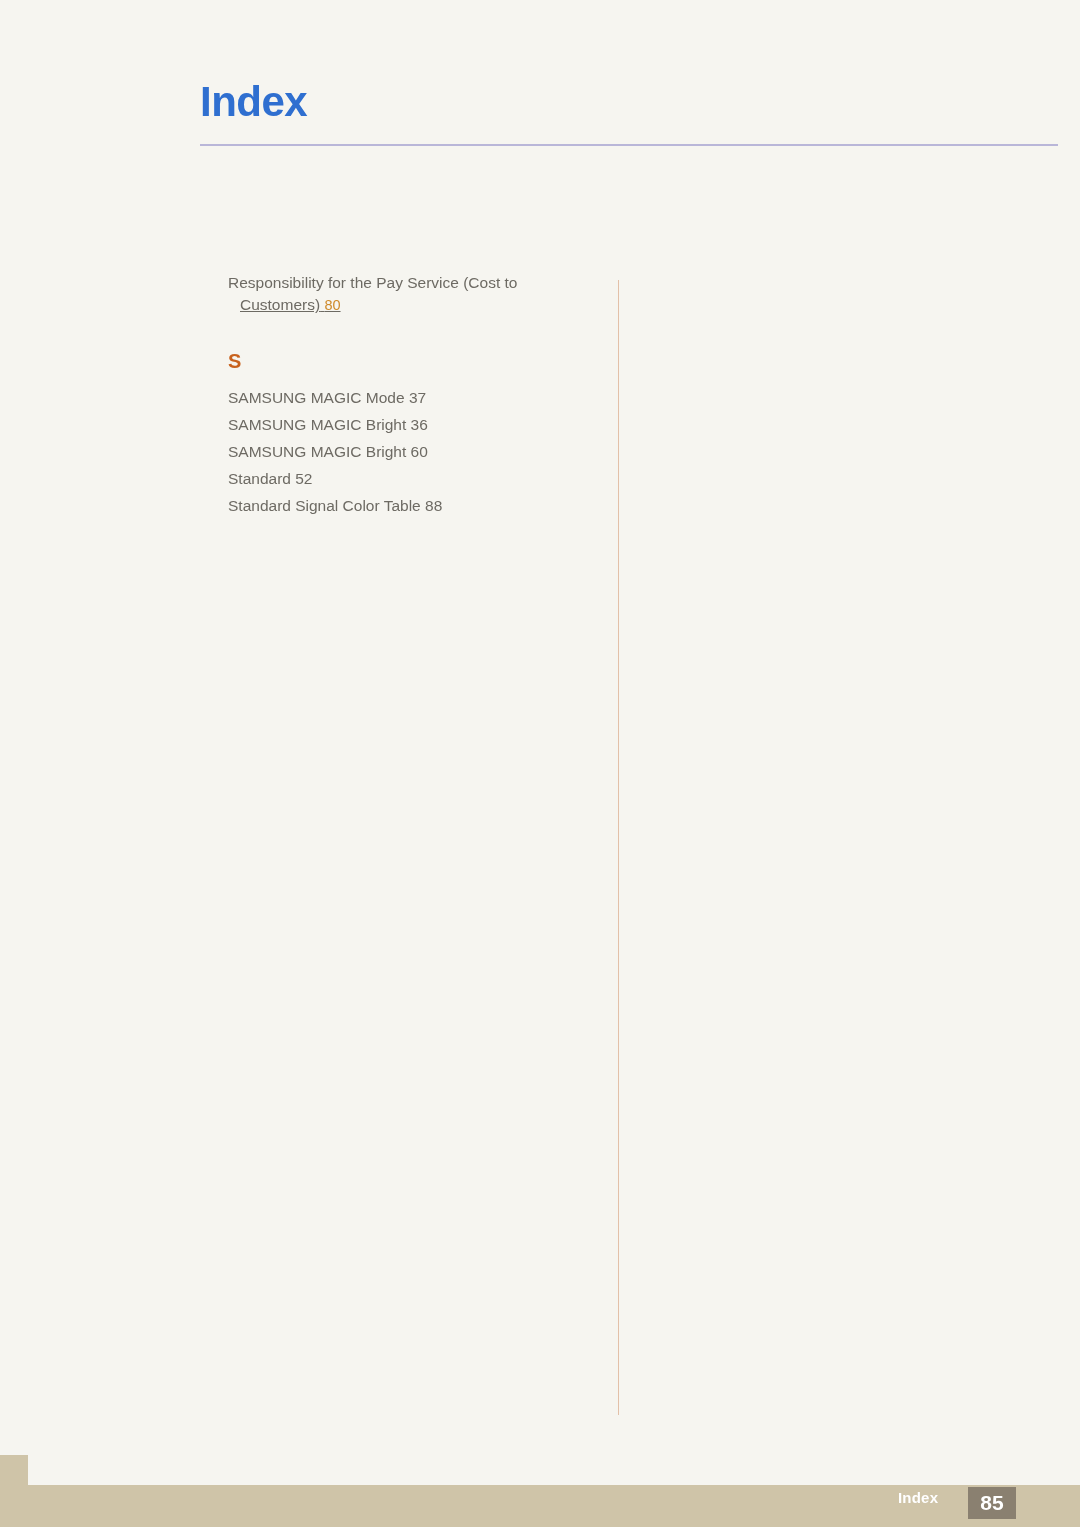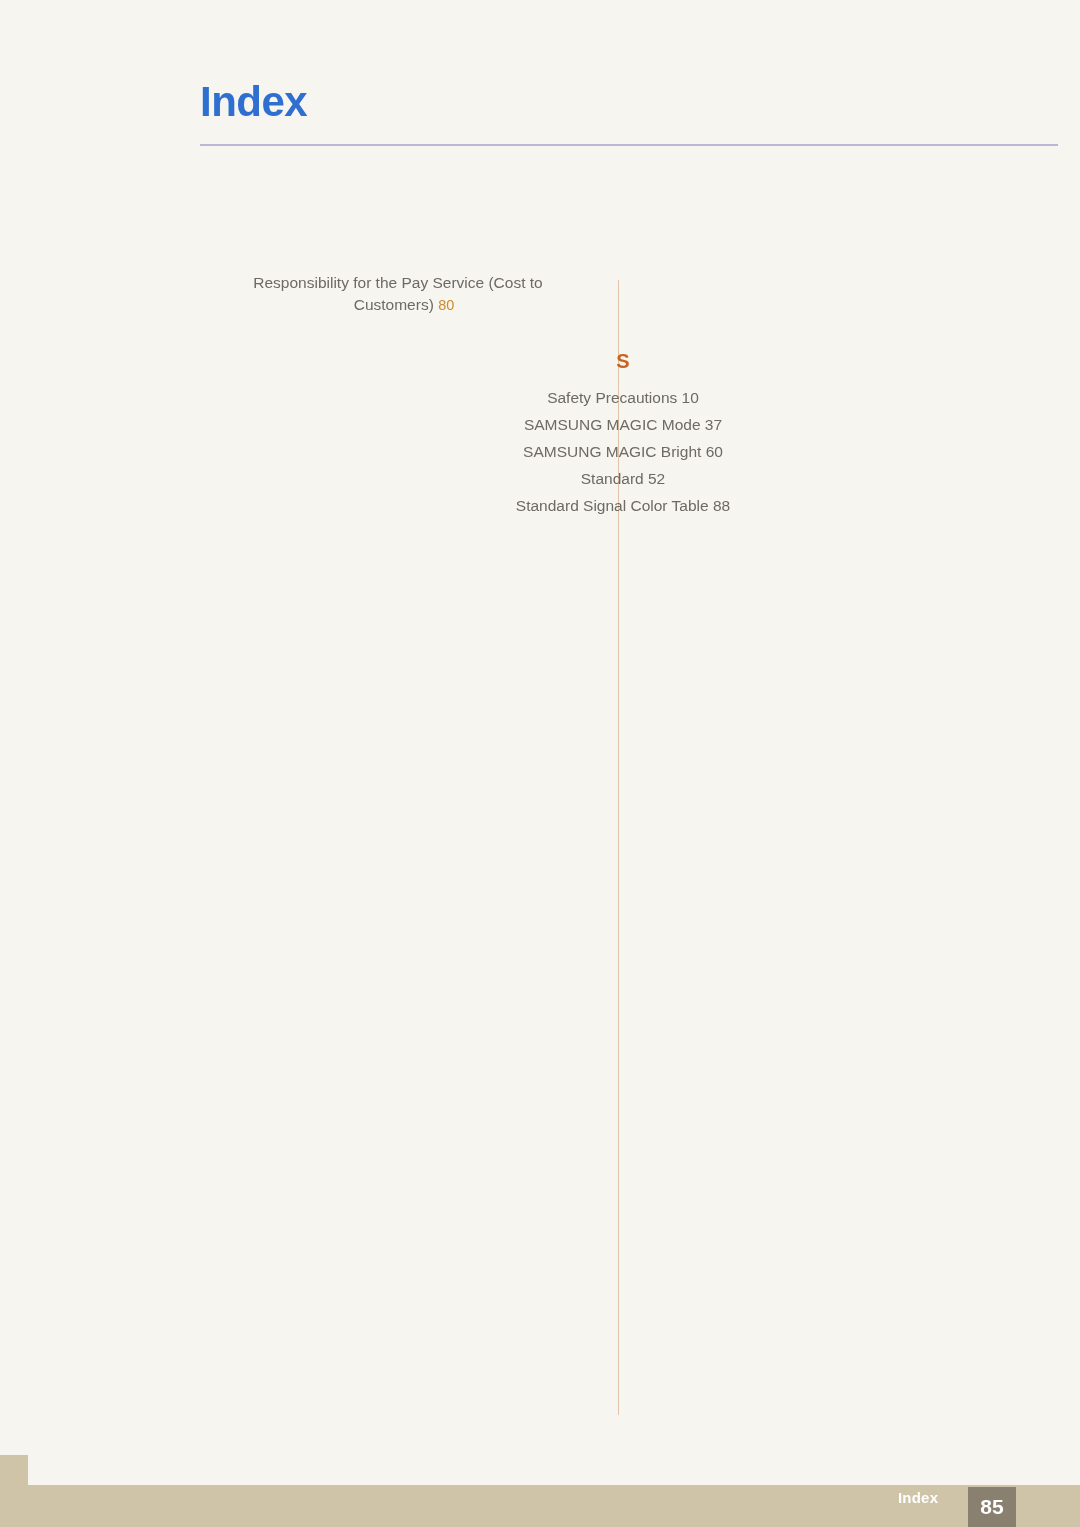--- a/index.html
+++ b/index.html
@@ -43,21 +43,21 @@
     font-weight: bold;
     color: #ffffff;
     letter-spacing: 0.2px;
   }
 
   .footer-pagebox {
     position: absolute;
     top: 1487px;
     left: 968px;
     width: 48px;
-    height: 40px;
+    height: 32px;
     background: #8a8070;
     color: #ffffff;
     font-size: 21px;
     font-weight: bold;
     display: flex;
     align-items: center;
     justify-content: center;
   }
 
   
@@ -79,21 +79,20 @@
     height: 2px;
     background: #b9b6d8;
   }
 
   
   .content {
     position: absolute;
     left: 228px;
     top: 272px;
     width: 790px;
-    text-align: center;
   }
 
   .col-divider {
     position: absolute;
     left: 618px;
     top: 280px;
     width: 1px;
     height: 1135px;
     background: #e3c0a8;
   }
@@ -102,20 +101,21 @@
     font-size: 15.5px;
     color: #6d6a63;
     line-height: 1.42;
     margin-bottom: 5px;
     max-width: 340px;
   }
 
   .entry .wrap2 {
     display: block;
     padding-left: 12px;
+    text-decoration: underline;
   }
 
   .entry .pg {
     color: #cf8b2b;
     font-size: 14.5px;
   }
 
   .section-letter {
     font-size: 20px;
     font-weight: bold;
@@ -153,26 +153,26 @@
     <span class="wrap2">
       <span>Customers)</span>
       <span class="pg">80</span>
     </span>
   </div>
 
   <div class="section-letter">S</div>
 
   <div class="entries-list">
     <div class="entry-inline">
-      <span>Safety Precautions</span>
-      <span class="pg">10</span>
+      <span>SAMSUNG MAGIC Mode</span>
+      <span class="pg">37</span>
     </div>
     <div class="entry-inline">
-      <span>SAMSUNG MAGIC Mode</span>
-      <span class="pg">37</span>
+      <span>SAMSUNG MAGIC Bright</span>
+      <span class="pg">36</span>
     </div>
     <div class="entry-inline">
       <span>SAMSUNG MAGIC Bright</span>
       <span class="pg">60</span>
     </div>
     <div class="entry-inline">
       <span>Standard</span>
       <span class="pg">52</span>
     </div>
     <div class="entry-inline">

